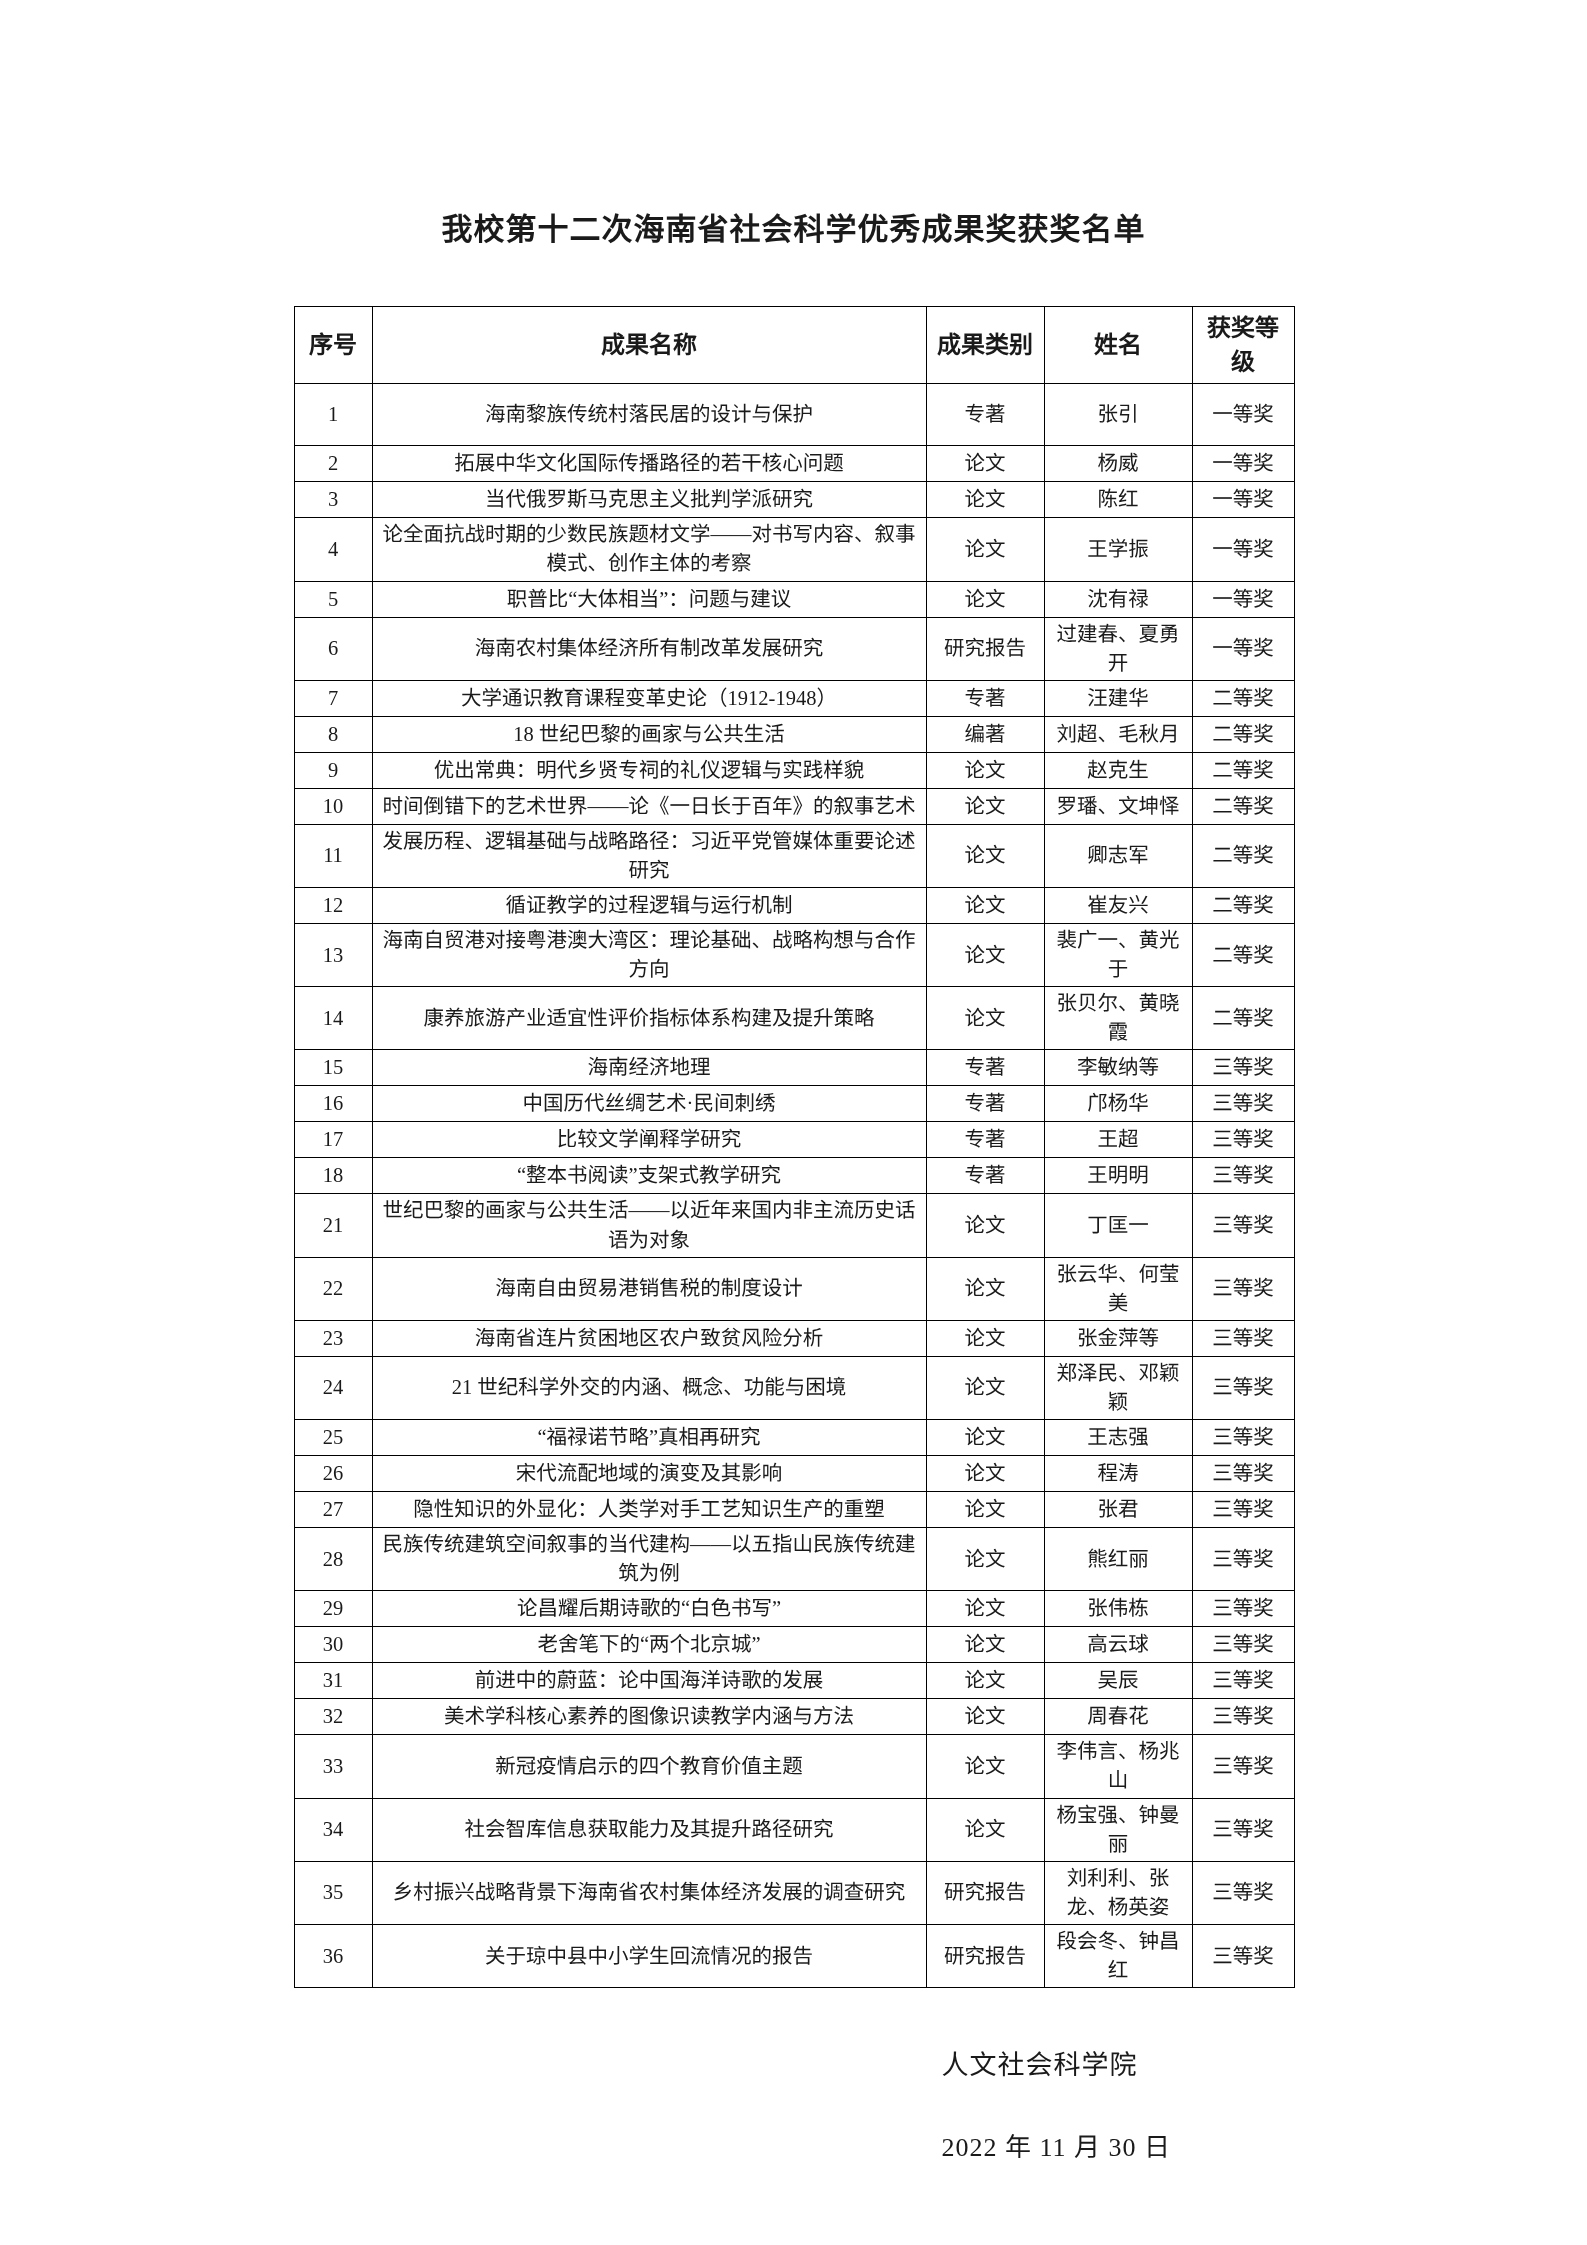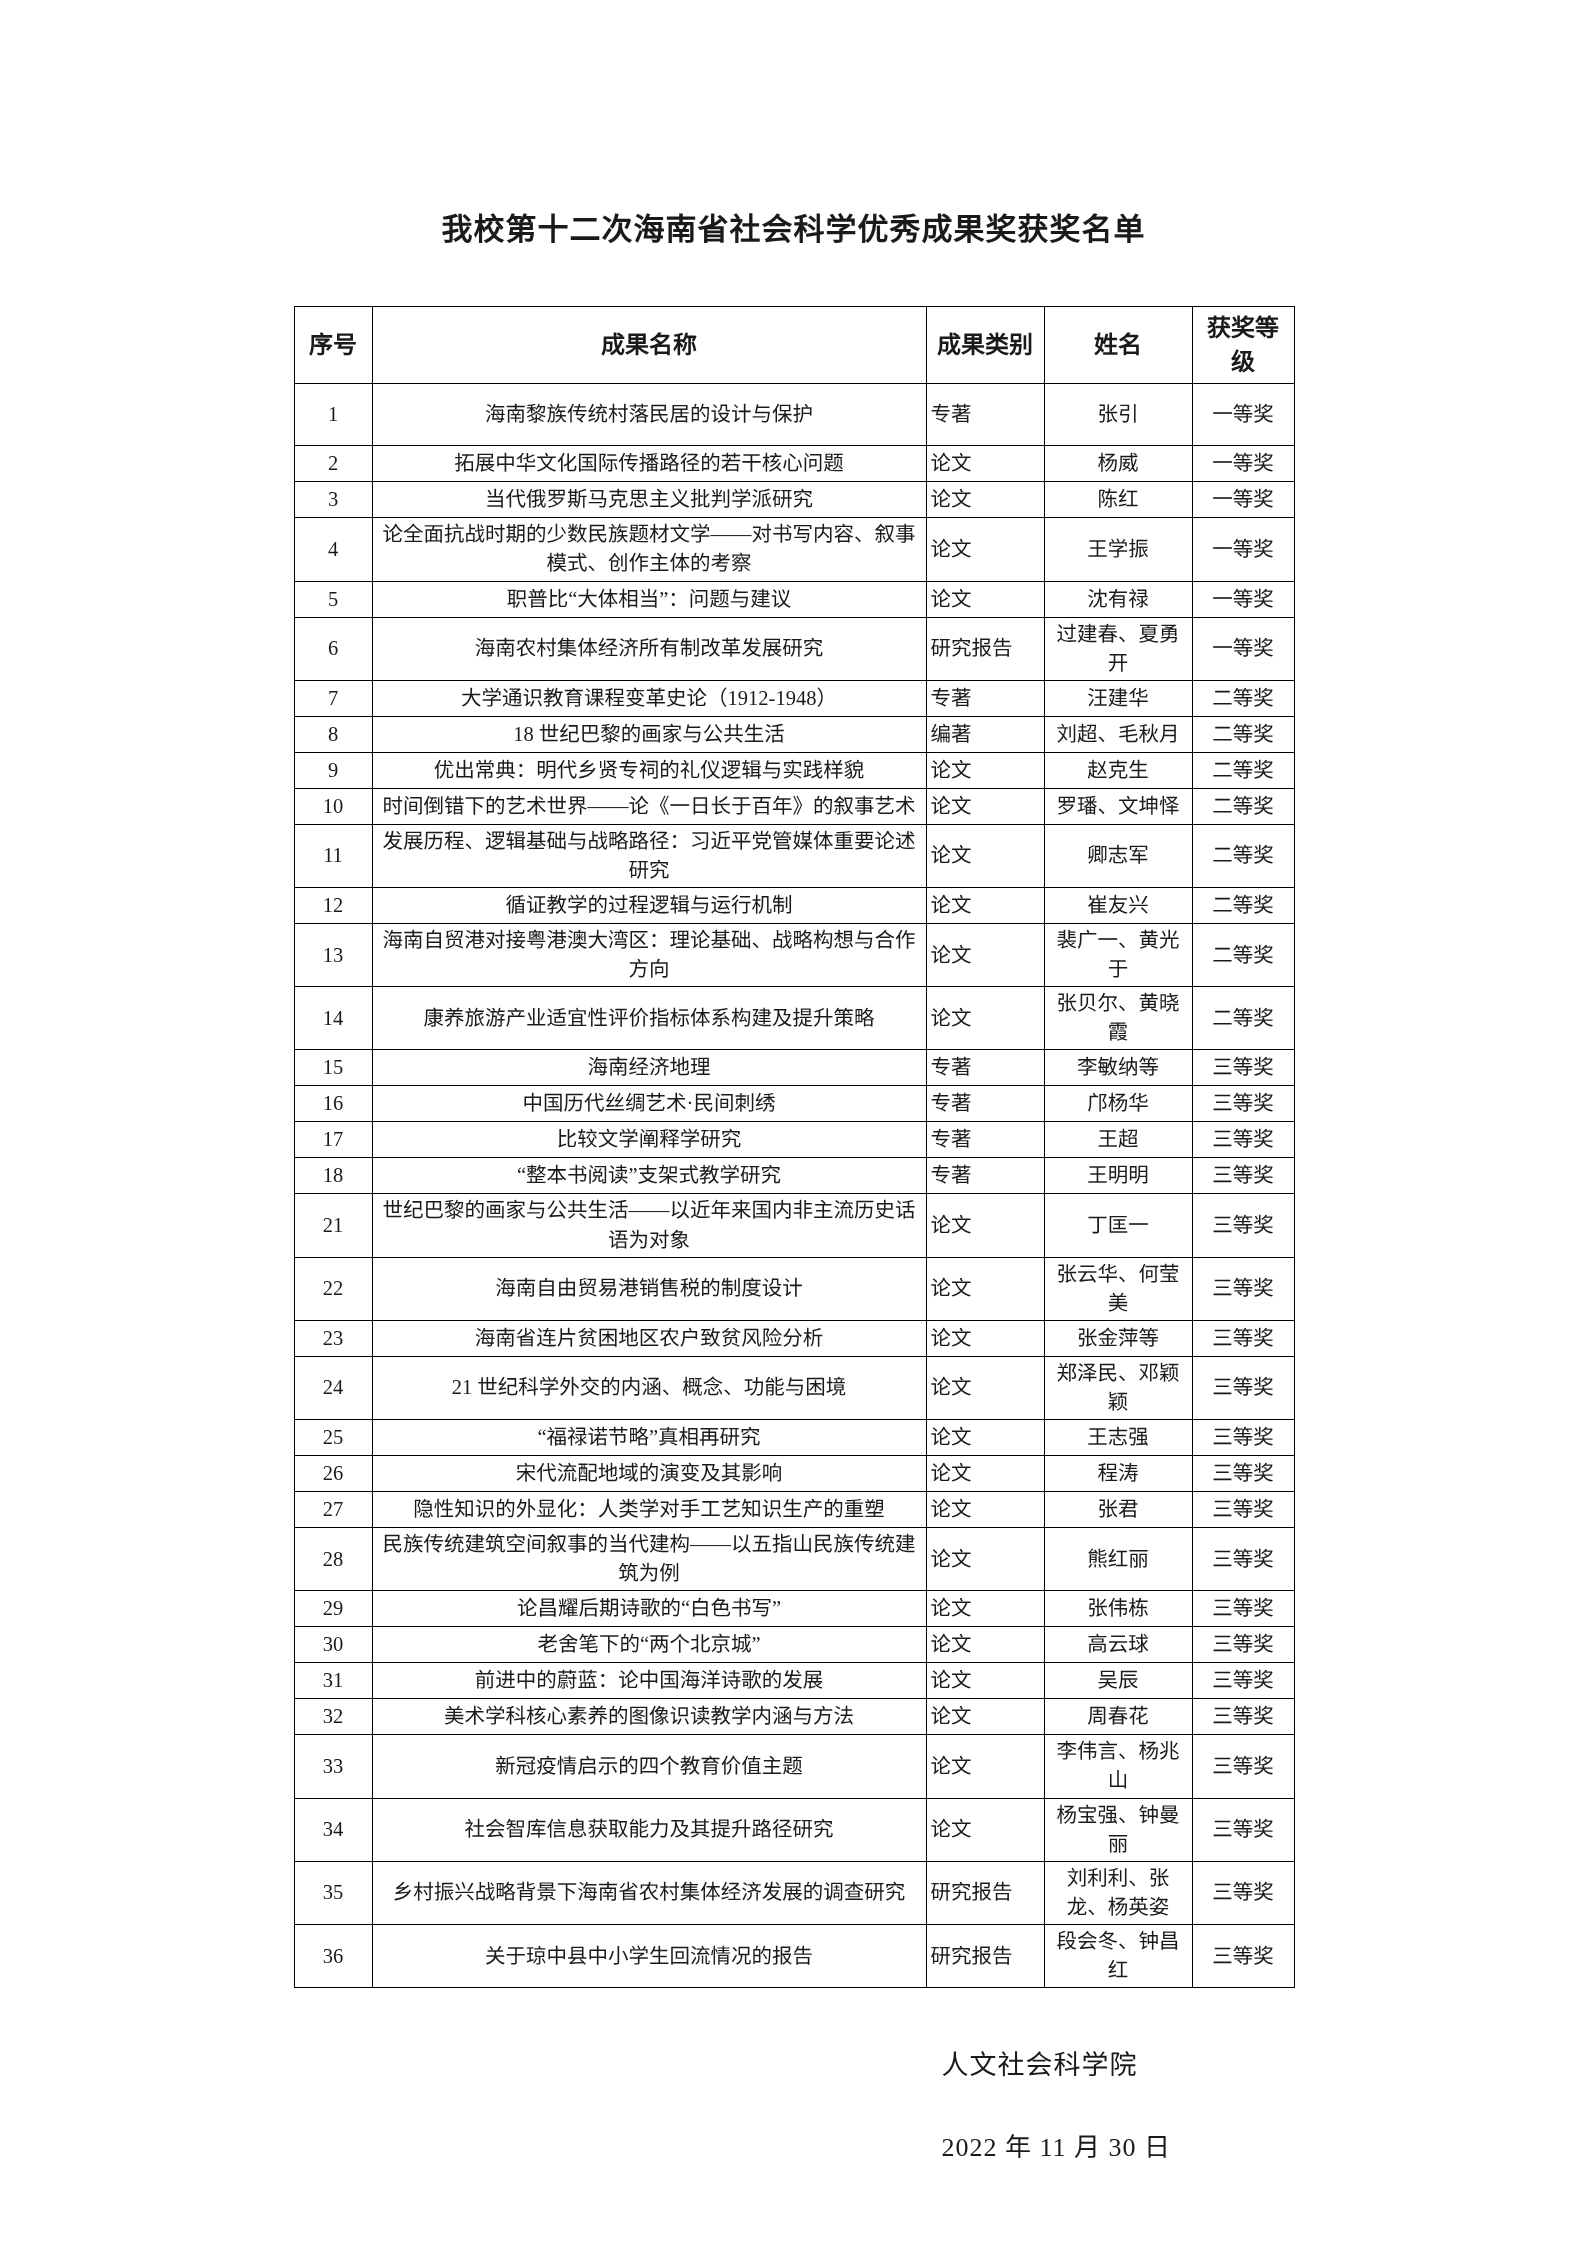--- a/index.html
+++ b/index.html
@@ -60,21 +60,21 @@
     padding: 4px;
   }
   col.c-seq    { width: 78px; }
   col.c-title  { width: 554px; }
   col.c-type   { width: 118px; }
   col.c-name   { width: 148px; }
   col.c-level  { width: 102px; }
 
   td.seq   { text-align: center; }
   td.title { text-align: center; padding-left: 10px; }
-  td.type  { text-align: left; }
+  td.type  { text-align: center; }
   td.name  { text-align: center; }
   td.level { text-align: center; }
 
   tbody tr { height: 36px; }
   tbody tr.tall { height: 62px; }
 
   .footer {
     width: 1000px;
     margin: 0 auto;
     padding-top: 60px;

